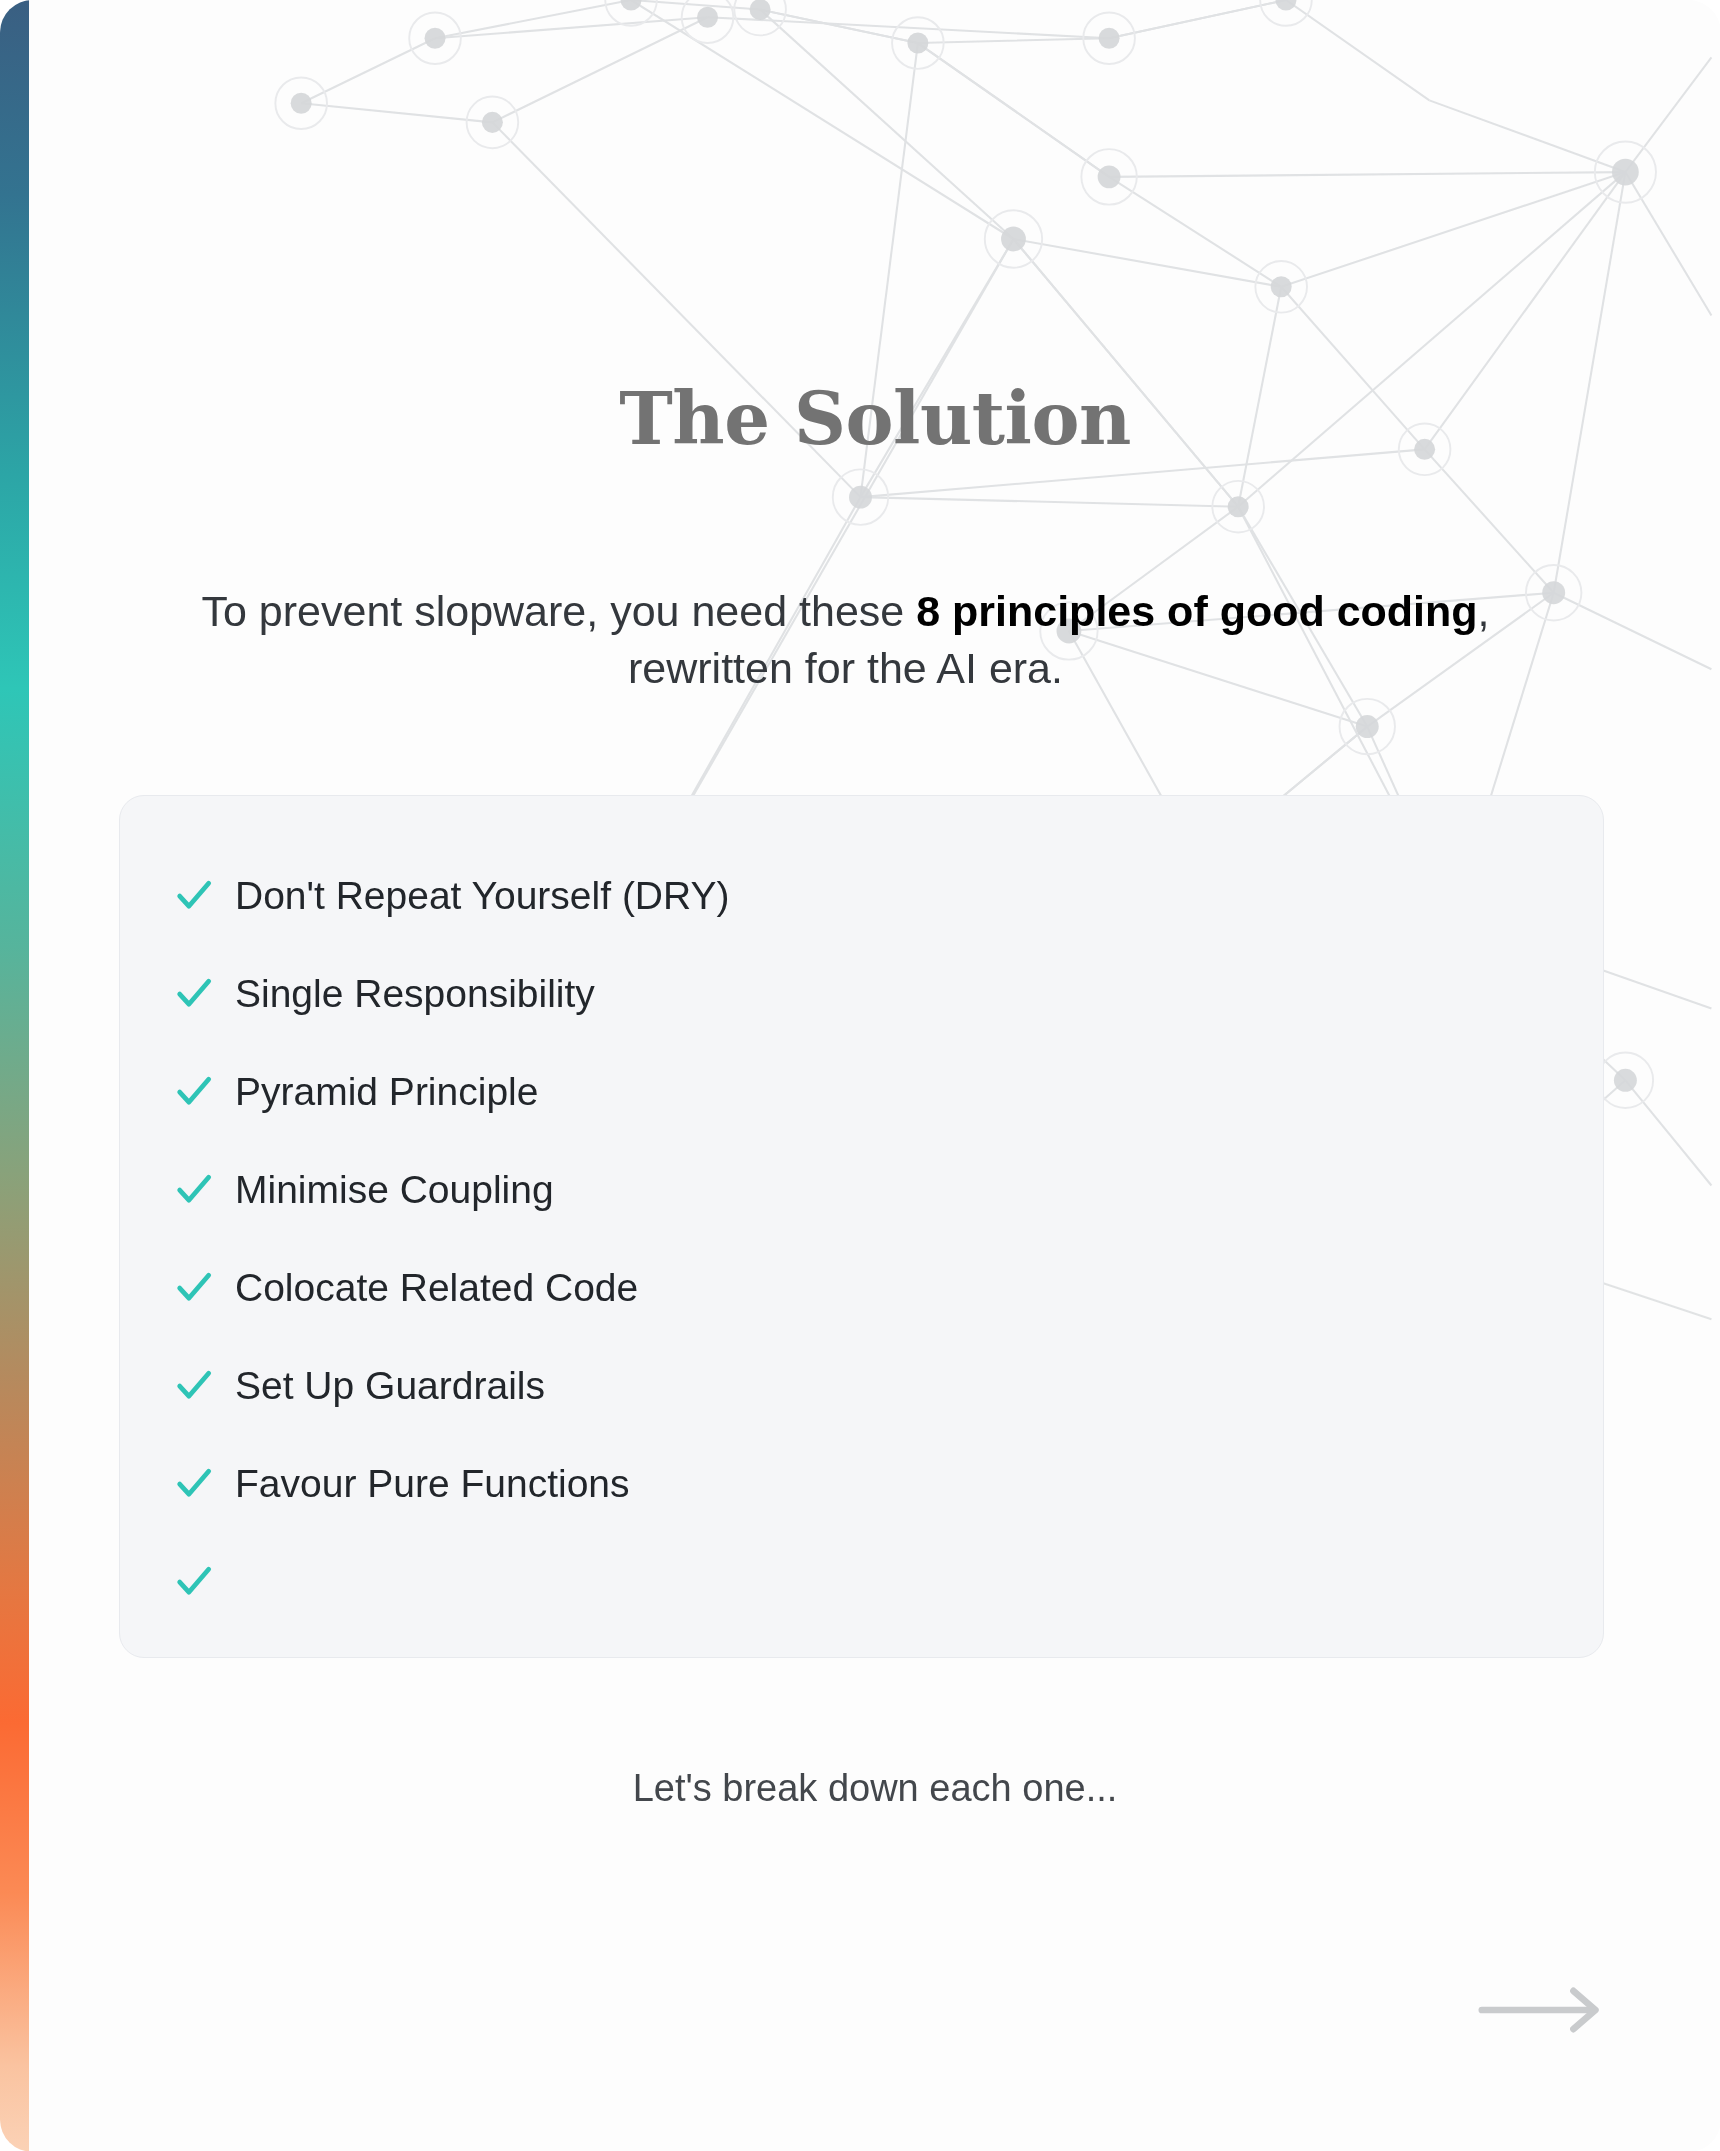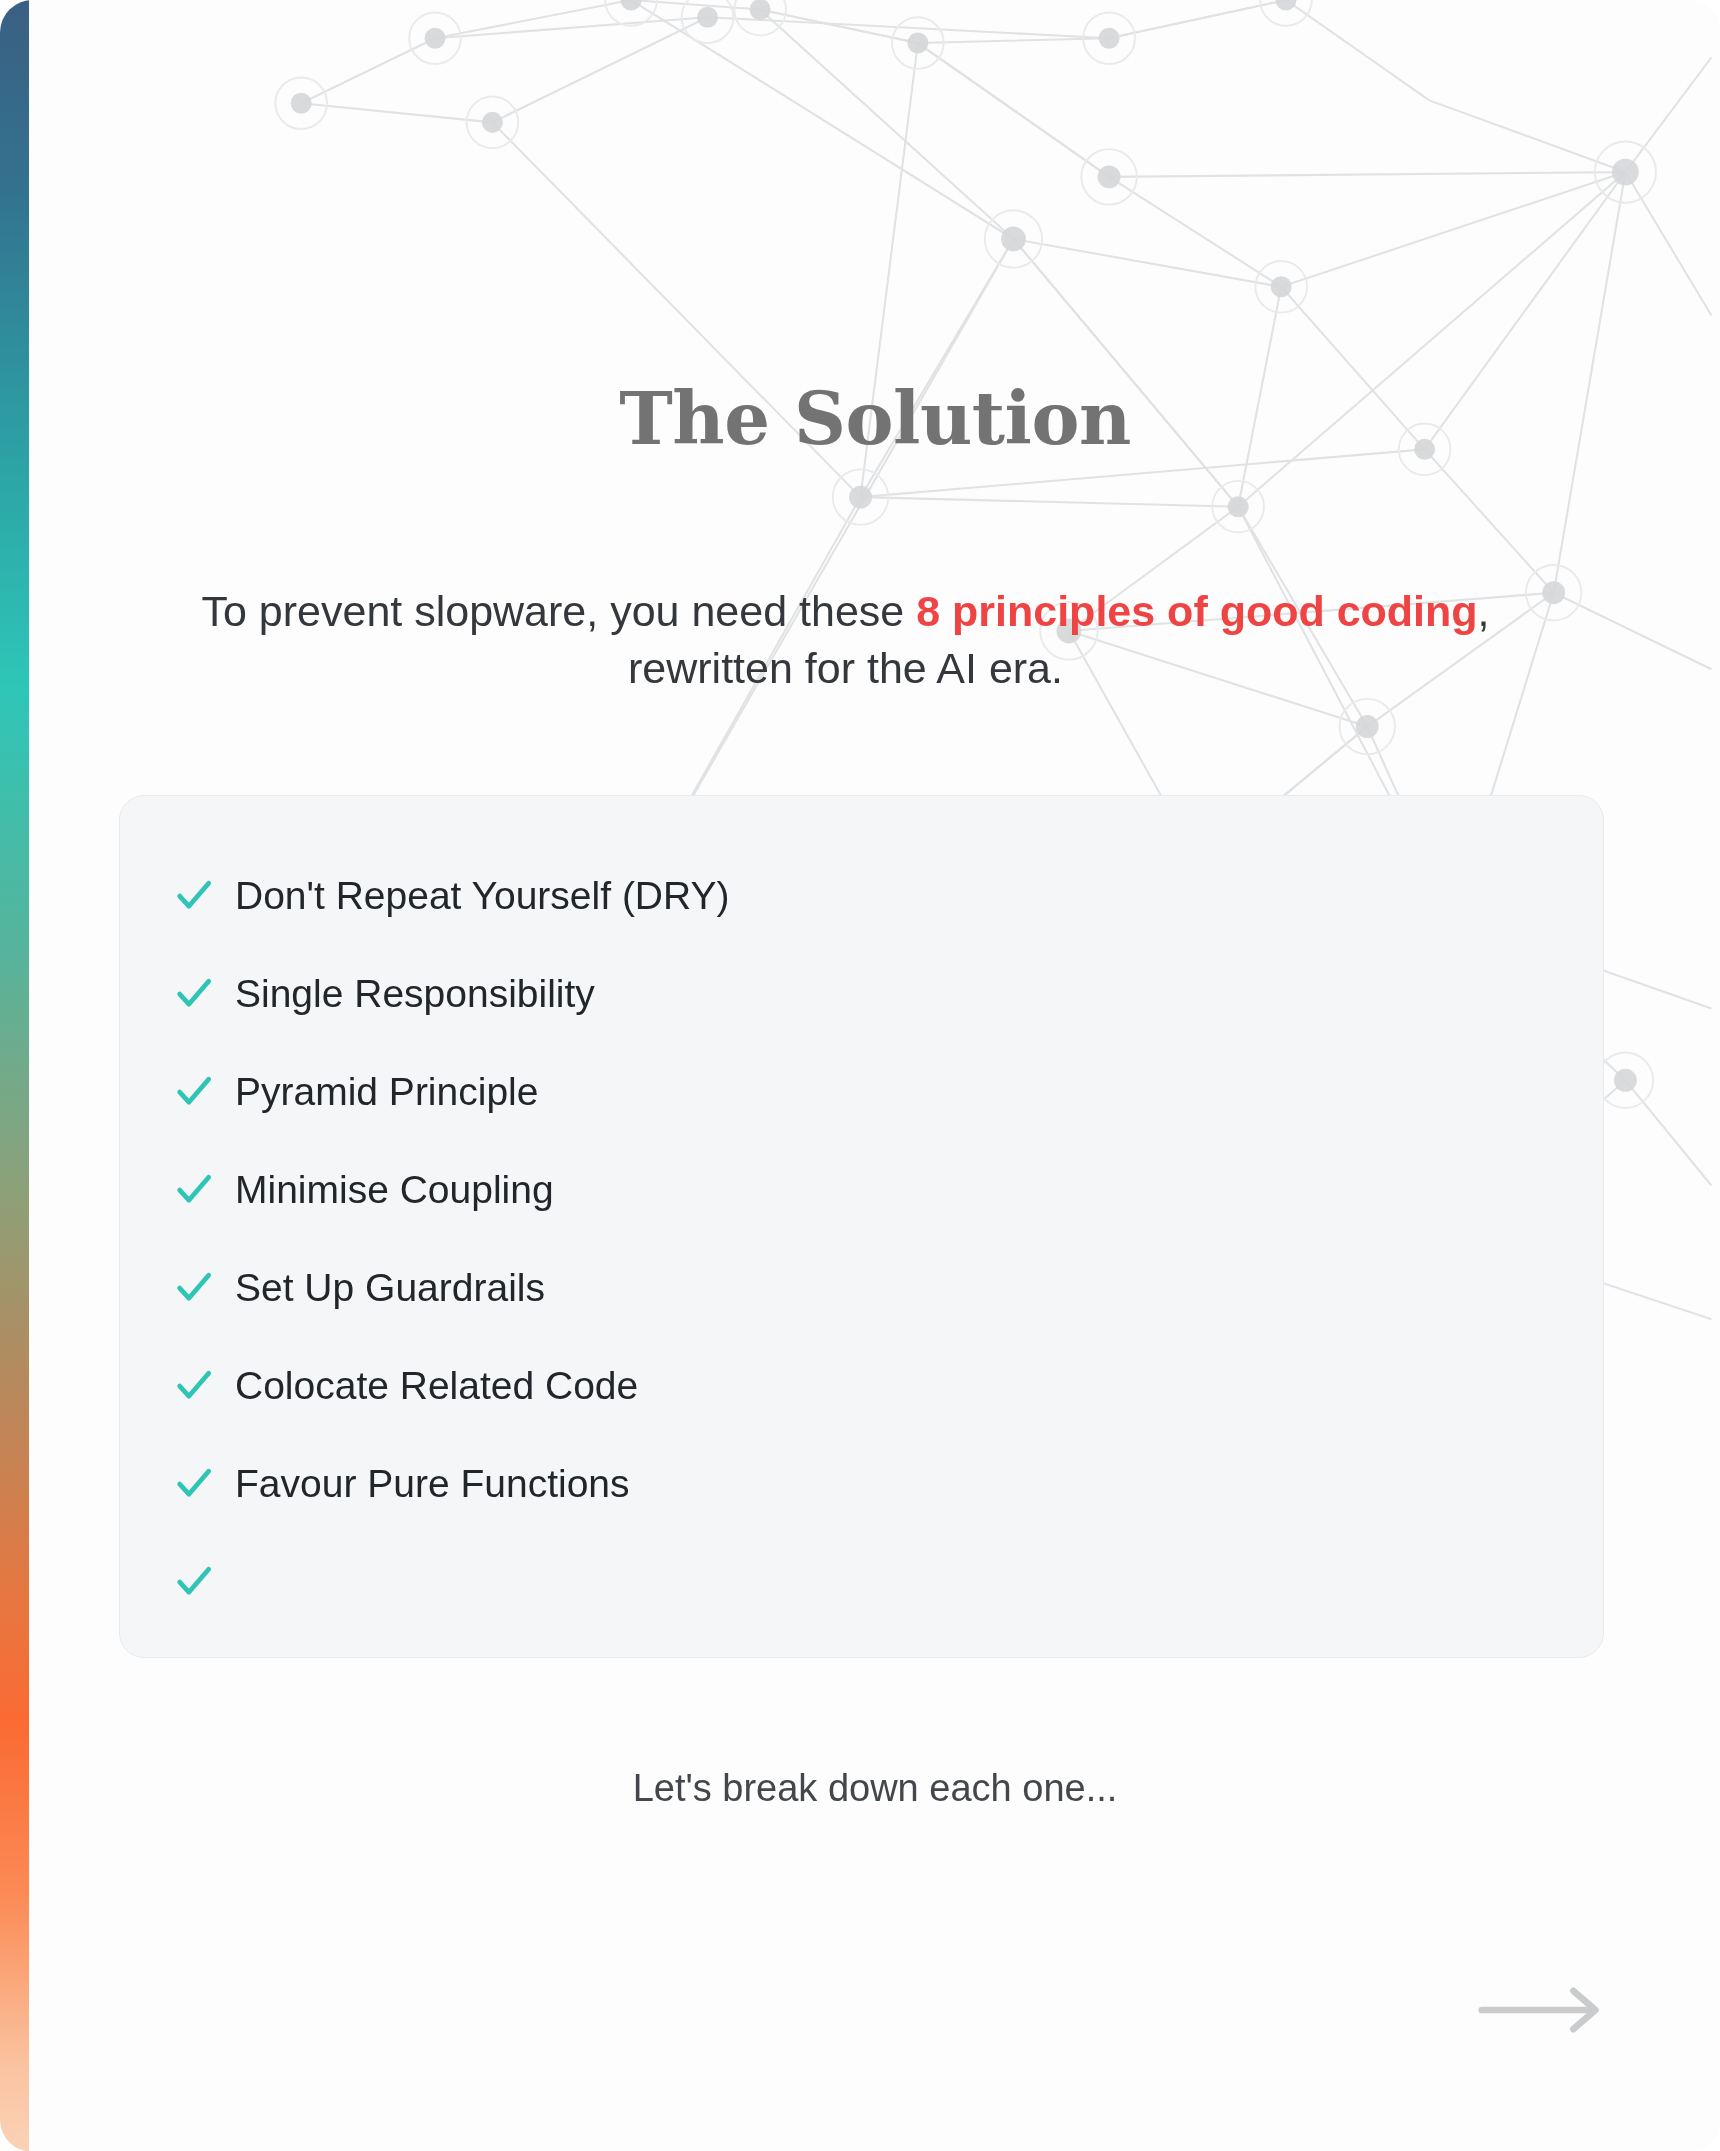--- a/index.html
+++ b/index.html
@@ -75,21 +75,21 @@
     position: absolute;
     left: 167px; top: 583px;
     width: 1357px;
     text-align: center;
     font-size: 43px;
     line-height: 1.32;
     color: #34383d;
     font-weight: 400;
     z-index: 3;
   }
-  .subtitle b { font-weight: 700; color: #ef4444; }
+  .subtitle b { font-weight: 700; color: #000000; }
 
   
   .card {
     position: absolute;
     left: 119px; top: 795px;
     width: 1485px; height: 863px;
     background: #f5f6f8;
     border: 1px solid #e8eaee;
     border-radius: 25px;
     z-index: 3;
@@ -296,28 +296,28 @@
       <svg class="check-icon" viewBox="0 0 24 24">
         <path d="M4.2 12.6 L9.2 18.1 L20 5.6" fill="none" stroke="#2ec4b6" stroke-width="2.6" stroke-linecap="round" stroke-linejoin="round"></path>
       </svg>
       <span class="principle-label">Minimise Coupling</span>
     </div>
 
     <div class="principle-row">
       <svg class="check-icon" viewBox="0 0 24 24">
         <path d="M4.2 12.6 L9.2 18.1 L20 5.6" fill="none" stroke="#2ec4b6" stroke-width="2.6" stroke-linecap="round" stroke-linejoin="round"></path>
       </svg>
+      <span class="principle-label">Colocate Related Code</span>
+    </div>
+
+    <div class="principle-row">
+      <svg class="check-icon" viewBox="0 0 24 24">
+        <path d="M4.2 12.6 L9.2 18.1 L20 5.6" fill="none" stroke="#2ec4b6" stroke-width="2.6" stroke-linecap="round" stroke-linejoin="round"></path>
+      </svg>
       <span class="principle-label">Set Up Guardrails</span>
-    </div>
-
-    <div class="principle-row">
-      <svg class="check-icon" viewBox="0 0 24 24">
-        <path d="M4.2 12.6 L9.2 18.1 L20 5.6" fill="none" stroke="#2ec4b6" stroke-width="2.6" stroke-linecap="round" stroke-linejoin="round"></path>
-      </svg>
-      <span class="principle-label">Colocate Related Code</span>
     </div>
 
     <div class="principle-row">
       <svg class="check-icon" viewBox="0 0 24 24">
         <path d="M4.2 12.6 L9.2 18.1 L20 5.6" fill="none" stroke="#2ec4b6" stroke-width="2.6" stroke-linecap="round" stroke-linejoin="round"></path>
       </svg>
       <span class="principle-label">Favour Pure Functions</span>
     </div>
 
     <div class="principle-row">

